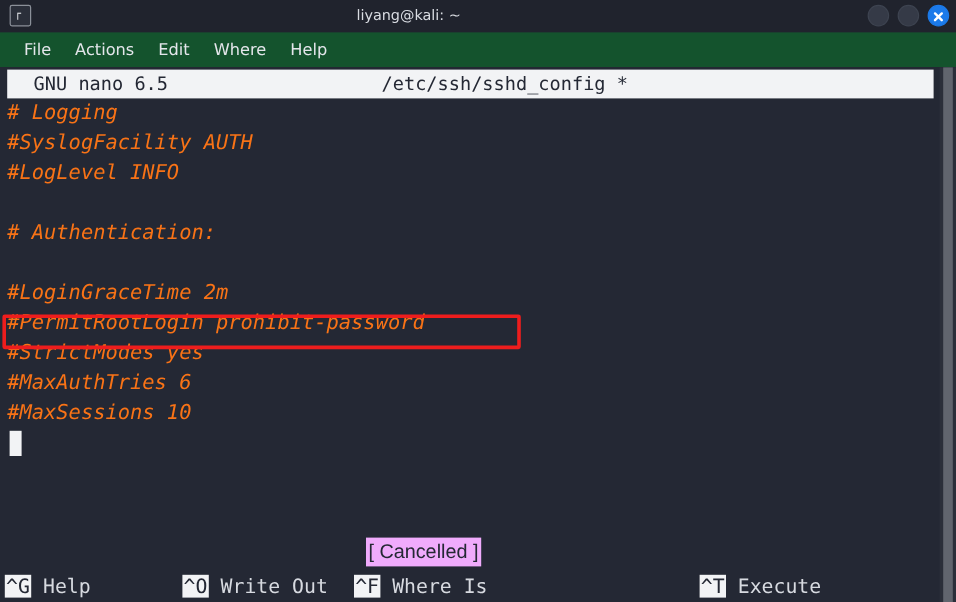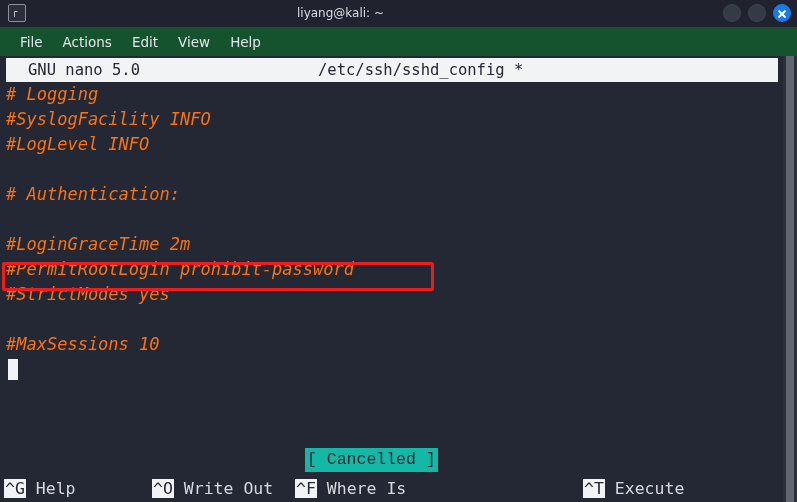--- a/index.html
+++ b/index.html
@@ -164,23 +164,23 @@
     position: absolute;
     border: 3px solid #ee1d1d;
     border-radius: 2px;
     box-sizing: border-box;
     pointer-events: none;
   }
 
   
   .status-msg {
     position: absolute;
-    background: #14b8a6;
+    background: #f0abfc;
     color: #242834;
-    font-family: Liberation Mono, monospace;
+    font-family: Liberation Sans, sans-serif;
     font-size: 16.5px;
     line-height: 24px;
     height: 24px;
     white-space: pre;
     padding: 0 2px;
   }
 
   
   .shortcut-bar {
     position: absolute;
@@ -243,38 +243,39 @@
       <div class="wbtn"></div>
       <div class="wbtn"></div>
       <div class="wbtn close"></div>
     </div>
   </div>
 
   <div class="menubar">
     <div class="menu-item">File</div>
     <div class="menu-item">Actions</div>
     <div class="menu-item">Edit</div>
-    <div class="menu-item">View</div>
+    <div class="menu-item">Where</div>
     <div class="menu-item">Help</div>
   </div>
 
   <div class="terminal">
 
-    <div class="nano-header"><span class="hdr-pad-a"></span><span>GNU nano 5.0</span><span class="hdr-pad-b"></span><span>/etc/ssh/sshd_config *</span></div>
+    <div class="nano-header"><span class="hdr-pad-a"></span><span>GNU nano 6.5</span><span class="hdr-pad-b"></span><span>/etc/ssh/sshd_config *</span></div>
 
     <div class="code-area">
       <div class="code-line" style="top:0px"># Logging</div>
-      <div class="code-line" style="top:25px">#SyslogFacility INFO</div>
+      <div class="code-line" style="top:25px">#SyslogFacility AUTH</div>
       <div class="code-line" style="top:50px">#LogLevel INFO</div>
       <div class="code-line" style="top:75px"></div>
       <div class="code-line" style="top:100px"># Authentication:</div>
       <div class="code-line" style="top:125px"></div>
       <div class="code-line" style="top:150px">#LoginGraceTime 2m</div>
       <div class="code-line" style="top:175px">#PermitRootLogin prohibit-password</div>
       <div class="code-line" style="top:200px">#StrictModes yes</div>
+      <div class="code-line" style="top:225px">#MaxAuthTries 6</div>
       <div class="code-line" style="top:250px">#MaxSessions 10</div>
       <div class="cursor-block" style="top:277px"></div>
     </div>
 
     <div class="annot-box" style="left:2px; top:206px; width:432px; height:29px;"></div>
 
     <div class="status-msg" style="left:305px; top:392px;">[ Cancelled ]</div>
 
     <div class="shortcut-bar">
       <div class="sc-row row1">

